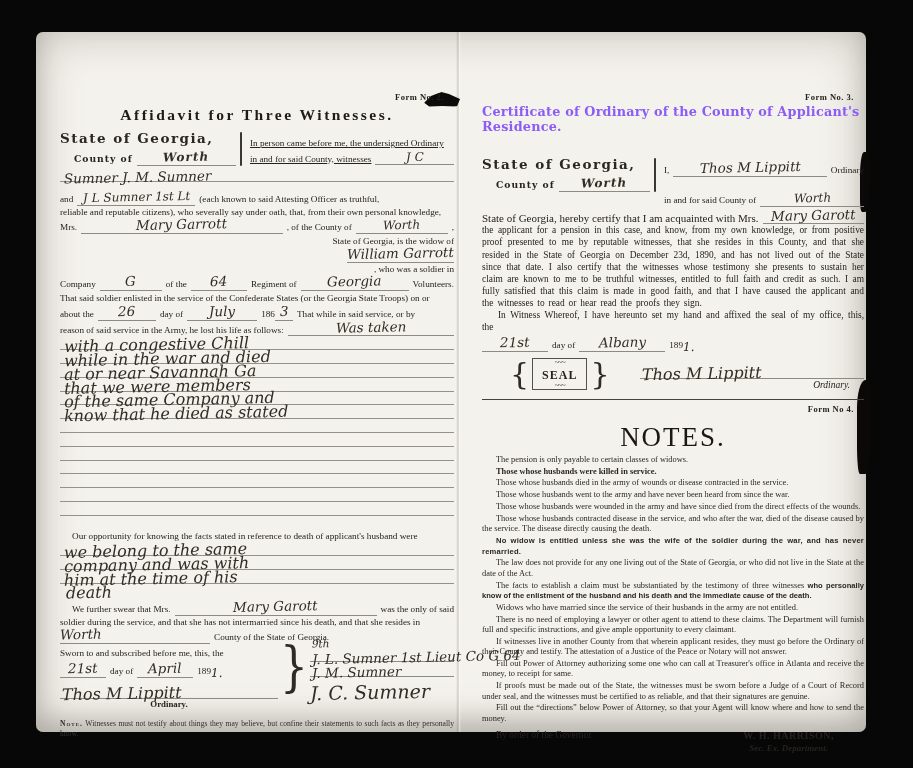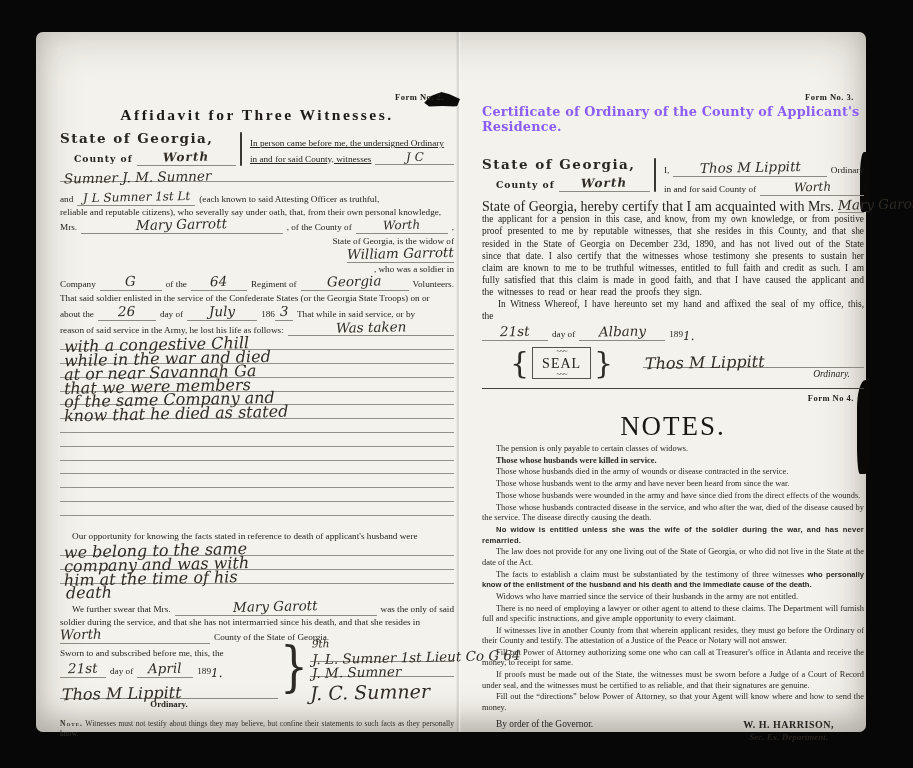--- a/index.html
+++ b/index.html
@@ -80,21 +80,21 @@
   .note-lbl { font-variant:small-caps; font-weight:bold; letter-spacing:1px; }
 
   .just { text-align:justify; font-size:9.4px; line-height:12.1px; word-spacing:1.6px; }
   .indent { text-indent:16px; }
 
   .seal-row { display:flex; align-items:flex-start; margin-top:4px; }
   .seal-wrap { display:flex; align-items:center; margin-left:28px; }
   .seal-brace { font-size:30px; font-weight:200; color:#2e2b27; font-family:"DejaVu Serif", serif; }
   .seal-box { border:1px solid #55524c; padding:1px 9px; margin:0 3px; text-align:center; }
   .seal-box .squig { display:block; font-size:8px; letter-spacing:-1px; color:#45423c; line-height:5px; }
-  .seal-box .seal-word { font-size:14px; font-weight:normal; letter-spacing:1px; }
+  .seal-box .seal-word { font-size:12px; font-weight:bold; letter-spacing:1px; }
   .sig-area { flex:1; margin-left:30px; margin-top:8px; }
   .sig-title { text-align:right; font-style:italic; font-size:9.5px; padding-right:14px; margin-top:1px; }
 
   .rule-line { border-top:1px solid #45423c; margin-top:8px; }
 
   .notes-title { text-align:center; font-size:27px; letter-spacing:2px; color:#1a1714; margin-top:8px; font-family:"Liberation Serif", serif; }
   .np { font-size:8.4px; line-height:10.3px; text-align:justify; text-indent:14px; margin-top:1.6px; color:#2a2722; }
   .np.bold { font-weight:bold; font-family:"Liberation Sans", sans-serif; font-size:7.6px; letter-spacing:.2px; }
   .np .bold-run { font-weight:bold; font-family:"Liberation Sans", sans-serif; font-size:7.6px; }
 
@@ -288,29 +288,29 @@
           <span class="blank grow sp-l"><span class="hw">Worth</span></span>
         </div>
       </div>
       <div class="brace-v"></div>
       <div class="grow" style="padding-top:6px;">
         <div class="row">
           <span class="pt">I,</span>
           <span class="blank grow sp-l sp-r"><span class="hw hw-lg">Thos M Lippitt</span></span>
           <span class="pt">Ordinary</span>
         </div>
-        <div class="row" style="margin-top:5px;">
+        <div class="row" style="margin-top:16px;">
           <span class="pt">in and for said County of</span>
           <span class="blank grow sp-l"><span class="hw">Worth</span></span>
         </div>
       </div>
     </div>
 
     <div class="row" style="margin-top:3px;">
-      <span class="pt" style="font-size:14px;text-align:center;">State of Georgia, hereby certify that I am acquainted with Mrs.</span>
+      <span class="pt" style="font-size:11px;text-align:center;">State of Georgia, hereby certify that I am acquainted with Mrs.</span>
       <span class="blank grow sp-l"><span class="hw hw-lg">Mary Garott</span></span>
     </div>
     <div class="just">the applicant for a pension in this case, and know, from my own knowledge, or from positive proof presented to me by reputable witnesses, that she resides in this County, and that she resided in the State of Georgia on December 23d, 1890, and has not lived out of the State since that date.  I also certify that the witnesses whose testimony she presents to sustain her claim are known to me to be truthful witnesses, entitled to full faith and credit as such.  I am fully satisfied that this claim is made in good faith, and that I have caused the applicant and the witnesses to read or hear read the proofs they sign.</div>
     <div class="just indent">In Witness Whereof, I have hereunto set my hand and affixed the seal of my office, this, the</div>
 
     <div class="row" style="margin-top:4px;">
       <span class="blank sp-r" style="width:66px;"><span class="hw hw-lg">21st</span></span>
       <span class="pt">day of</span>
       <span class="blank sp-l sp-r" style="width:86px;"><span class="hw hw-lg">Albany</span></span>
       <span class="pt">189</span>

